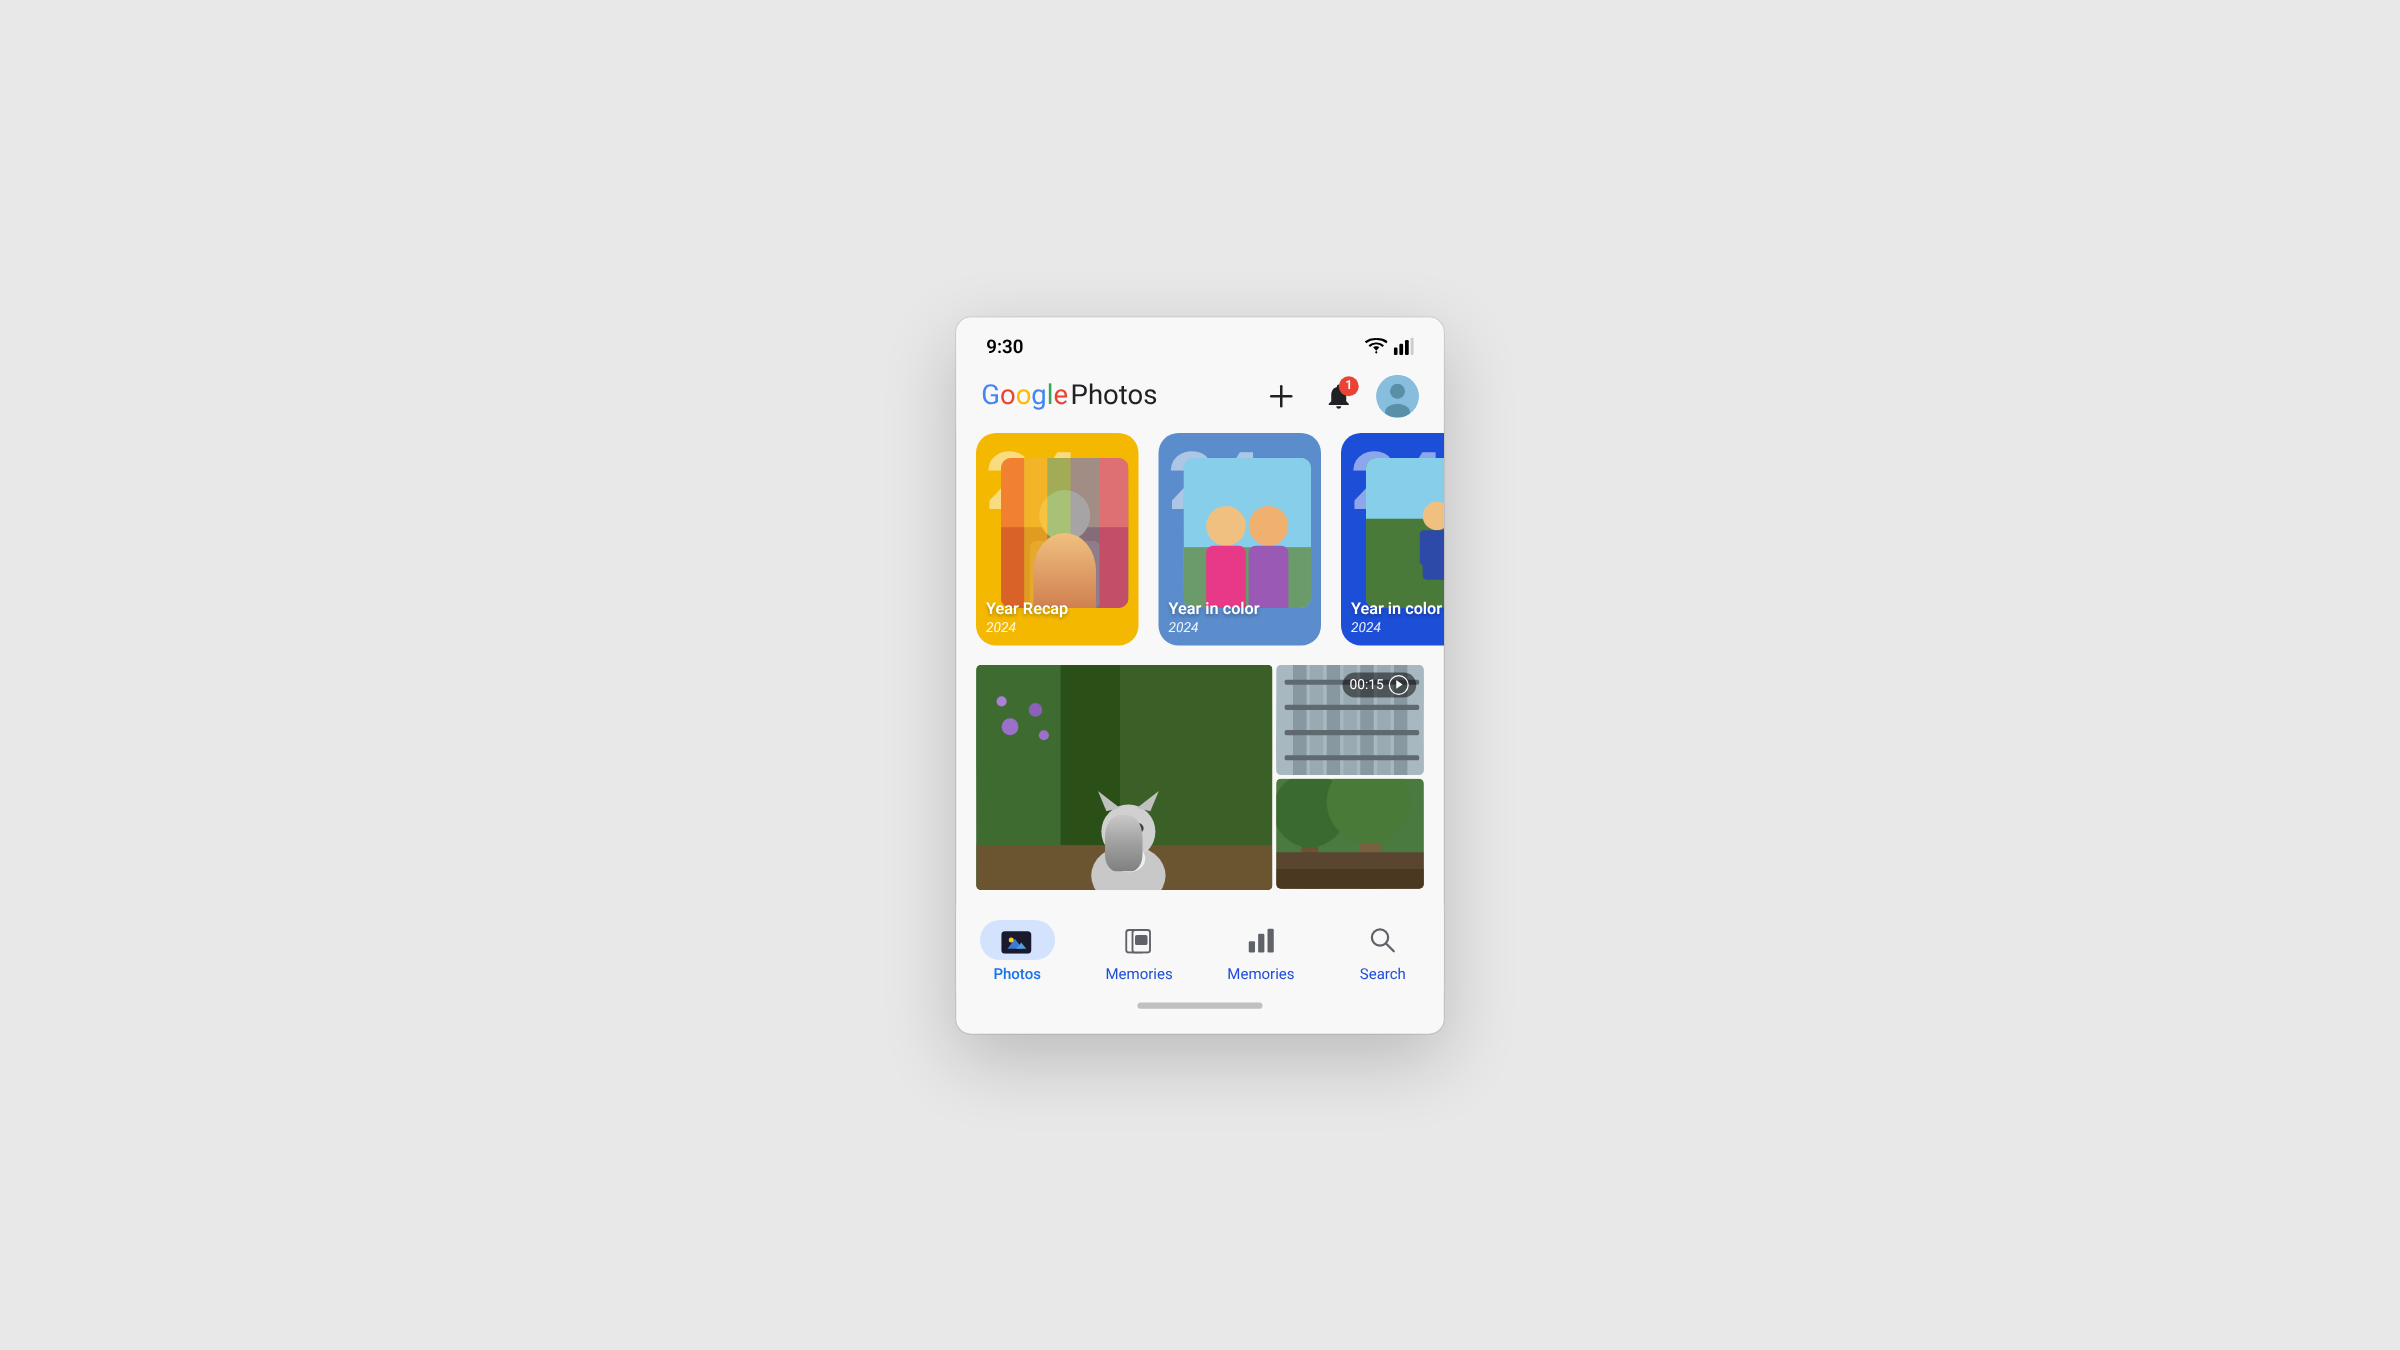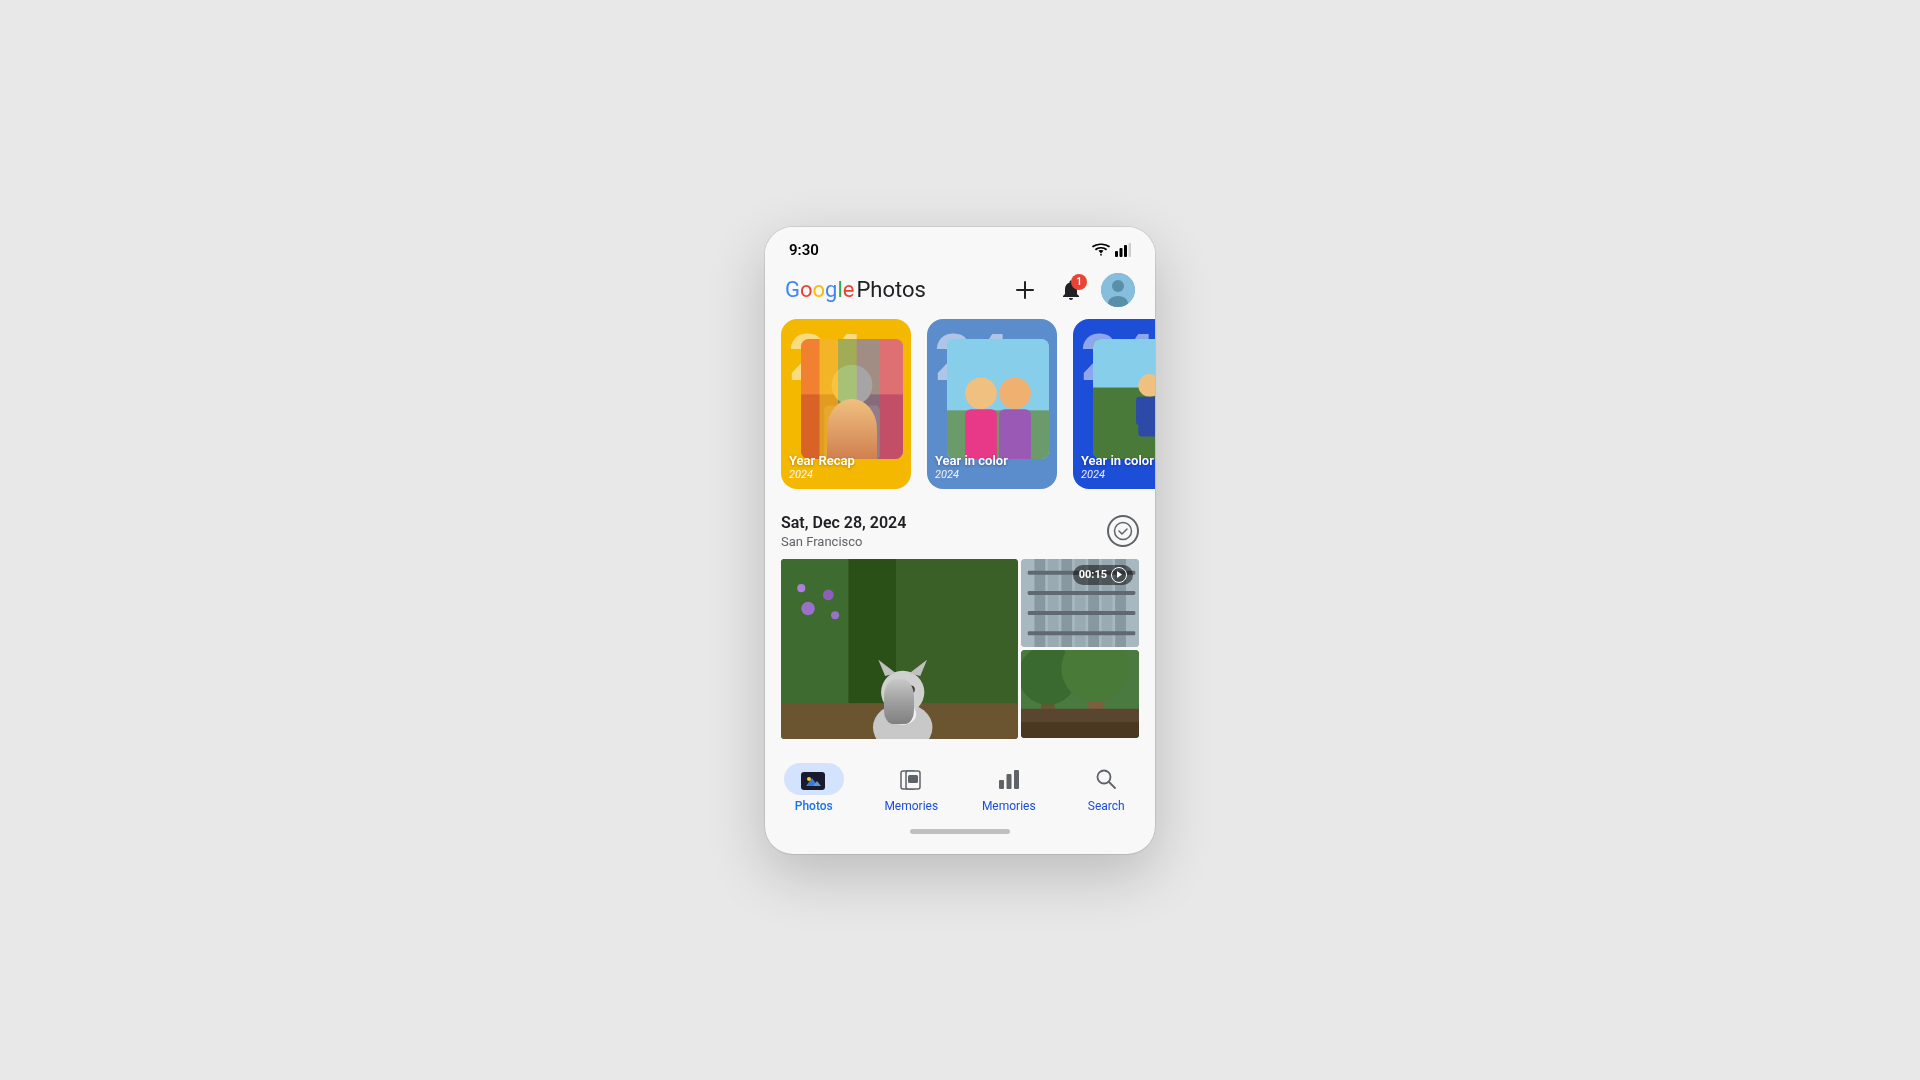--- a/index.html
+++ b/index.html
@@ -7,21 +7,21 @@
       background: #e8e8e8;
       display: flex;
       justify-content: center;
       align-items: center;
       min-height: 100vh;
       font-family: 'Google Sans', Roboto, Arial, sans-serif;
     }
     .phone-frame {
       width: 390px;
       background: #f8f8f8;
-      border-radius: 28px;
+      border-radius: 12px;
       box-shadow: 0 20px 60px rgba(0,0,0,0.2), 0 0 0 1px rgba(0,0,0,0.08);
       overflow: hidden;
       position: relative;
       padding-bottom: 20px;
     }
     
     .status-bar {
       display: flex;
       justify-content: space-between;
       align-items: center;
@@ -239,21 +239,20 @@
       color: #5F6368;
     }
     
     .photo-grid {
       padding: 0 4px;
       display: grid;
       grid-template-columns: 1fr 0.5fr;
       grid-template-rows: auto auto;
       gap: 3px;
       margin: 0 12px;
-      font-weight: bold;
     }
     .photo-cell {
       overflow: hidden;
       cursor: pointer;
       position: relative;
       border-radius: 4px;
     }
     .photo-cell-large {
       grid-row: 1 / 3;
       height: 180px;
@@ -485,32 +484,20 @@
         </div>
       </div>
       <div class="memory-label">
         <div class="memory-label-title">Year in color</div>
         <div class="memory-label-year">2024</div>
       </div>
     </div>
 
   </div>
 
-  <div class="date-section">
-    <div class="date-info">
-      <div class="date-main">Sat, Dec 28, 2024</div>
-      <div class="date-location">San Francisco</div>
-    </div>
-    <div class="select-btn">
-      <svg width="20" height="20" viewBox="0 0 20 20">
-        <circle cx="10" cy="10" r="8.5" fill="none" stroke="#5F6368" stroke-width="1.5"></circle>
-        <path d="M6 10l3 3 5-5" fill="none" stroke="#5F6368" stroke-width="1.5" stroke-linecap="round" stroke-linejoin="round"></path>
-      </svg>
-    </div>
-  </div>
 
   <div class="photo-grid">
 
     <div class="photo-cell photo-cell-large">
       <div class="photo-bg-cat" style="width:100%;height:100%;">
         <svg width="100%" height="100%" viewBox="0 0 175 180" preserveAspectRatio="xMidYMid slice">
           <rect width="175" height="180" fill="#2D5520"></rect>
 
           <rect x="0" y="0" width="50" height="180" fill="#3D6B30"></rect>
           <rect x="50" y="0" width="35" height="180" fill="#2A5018"></rect>

